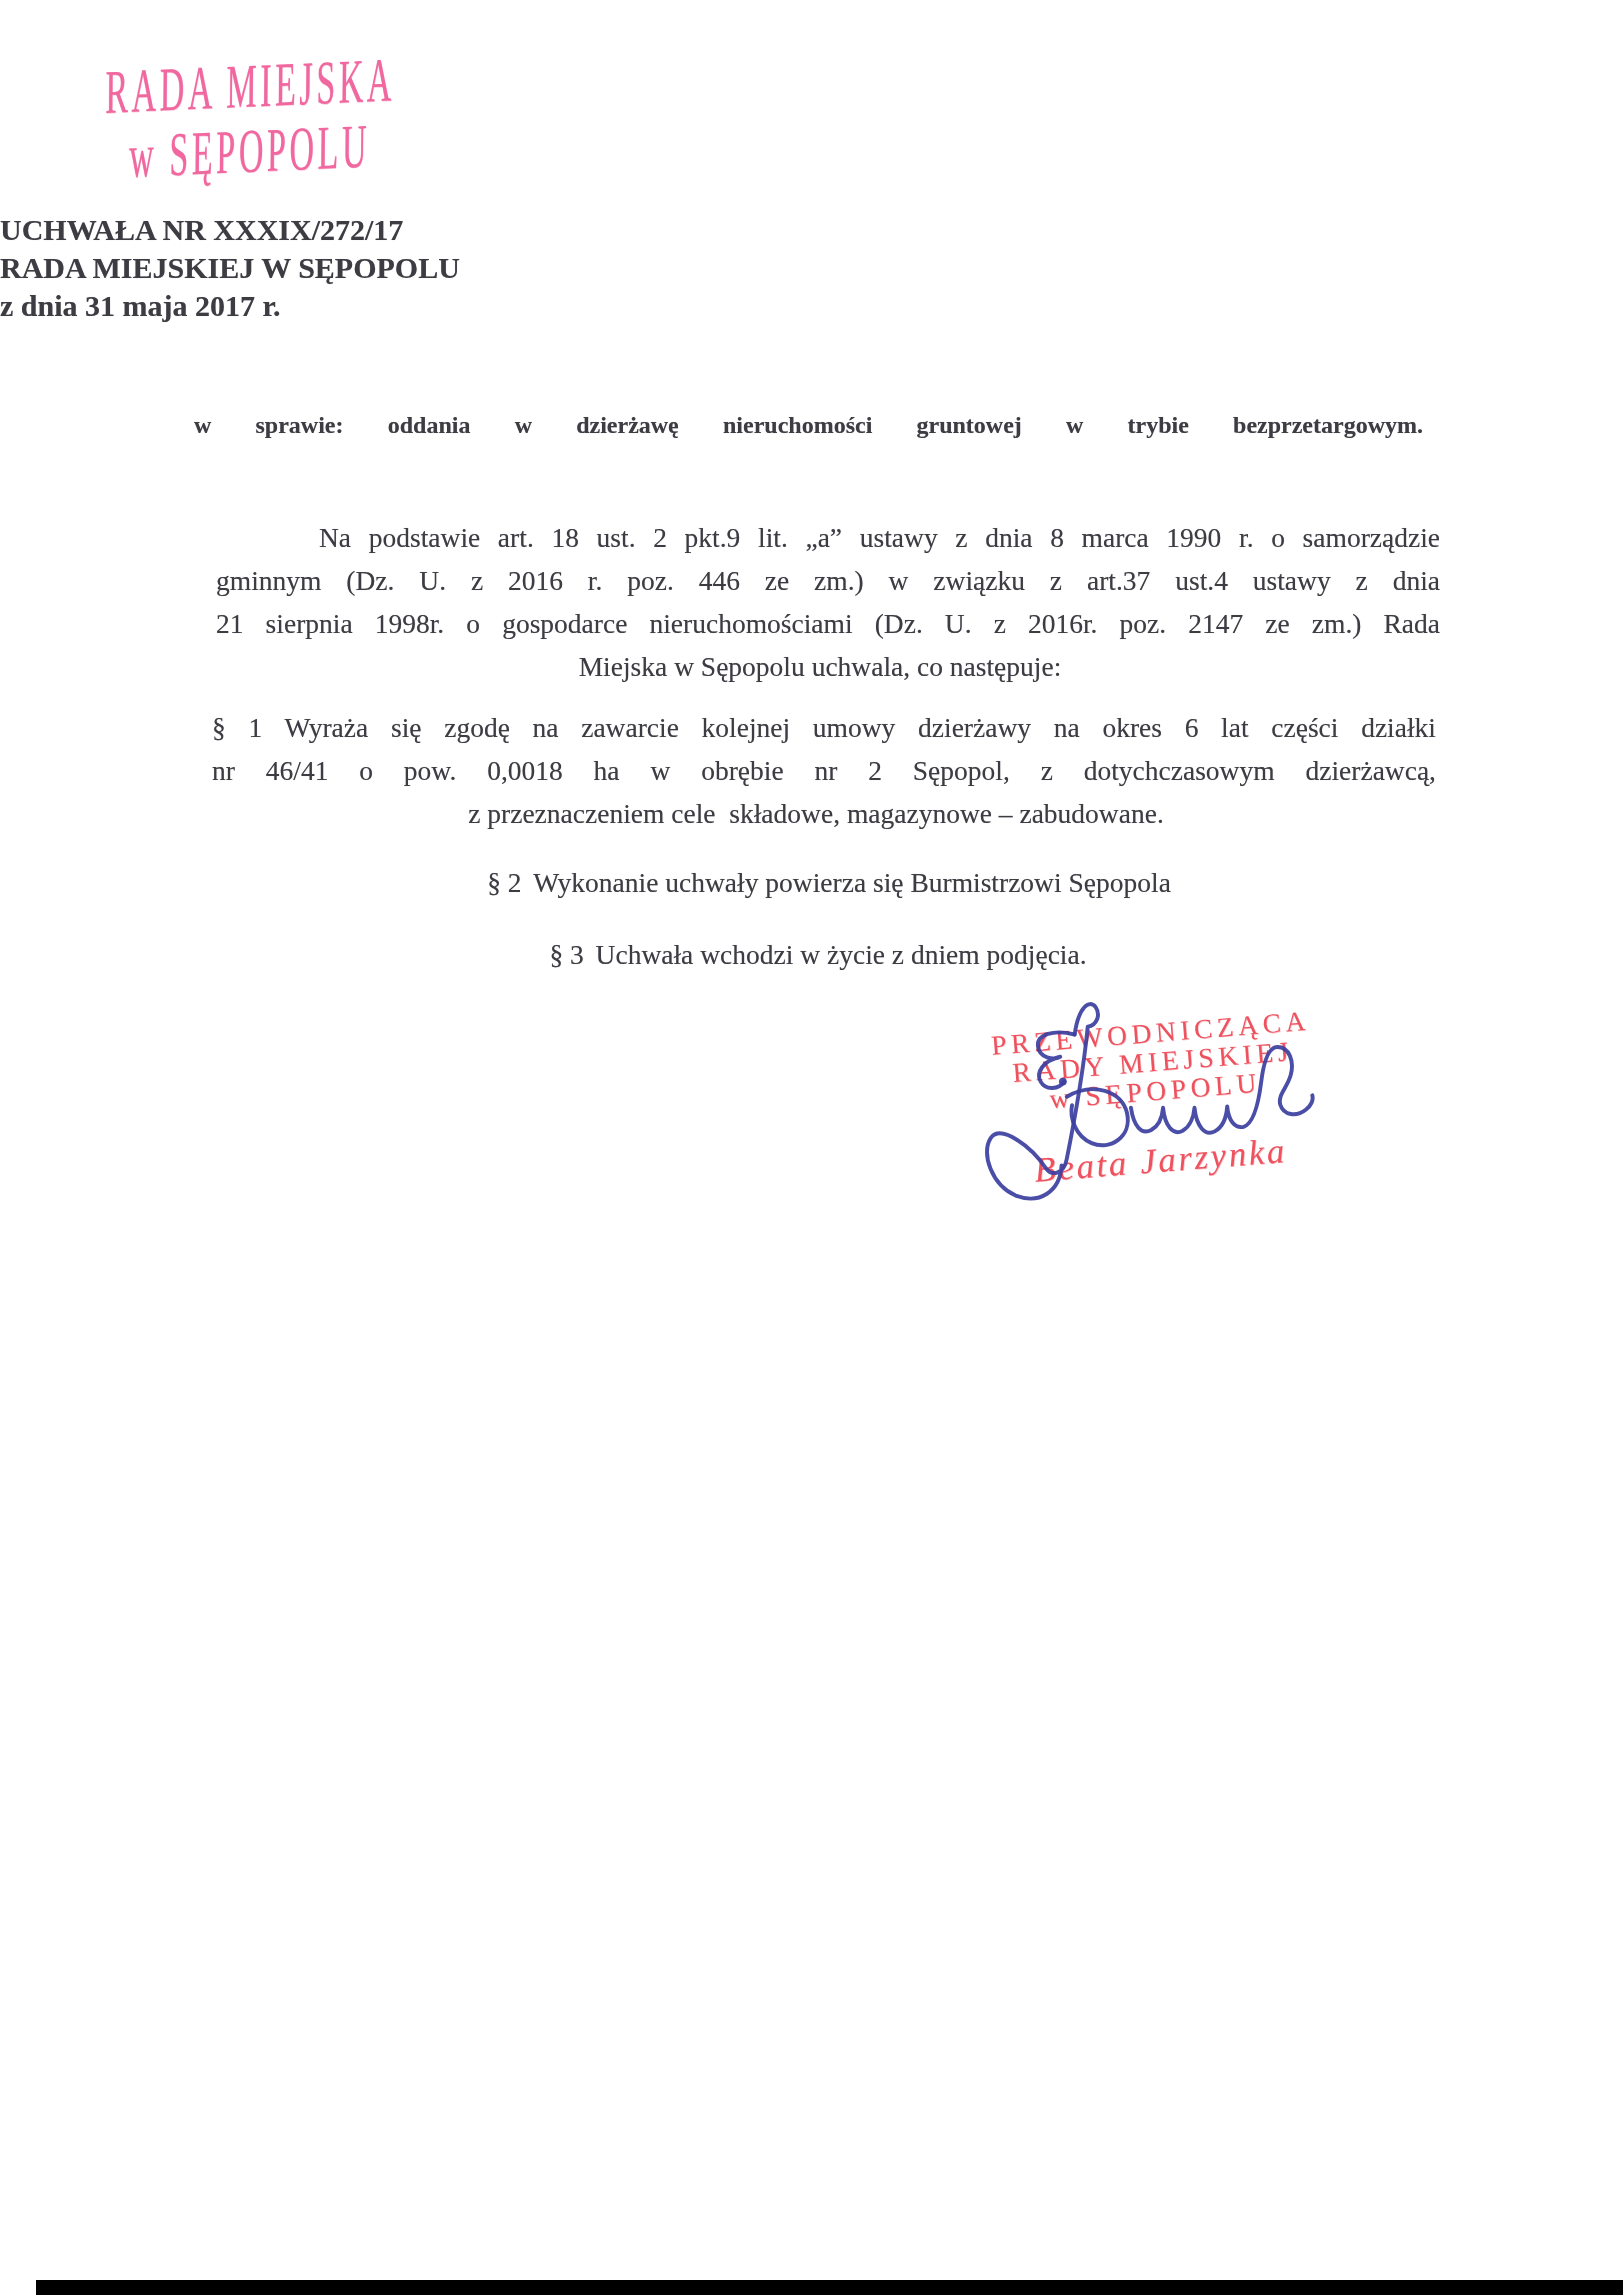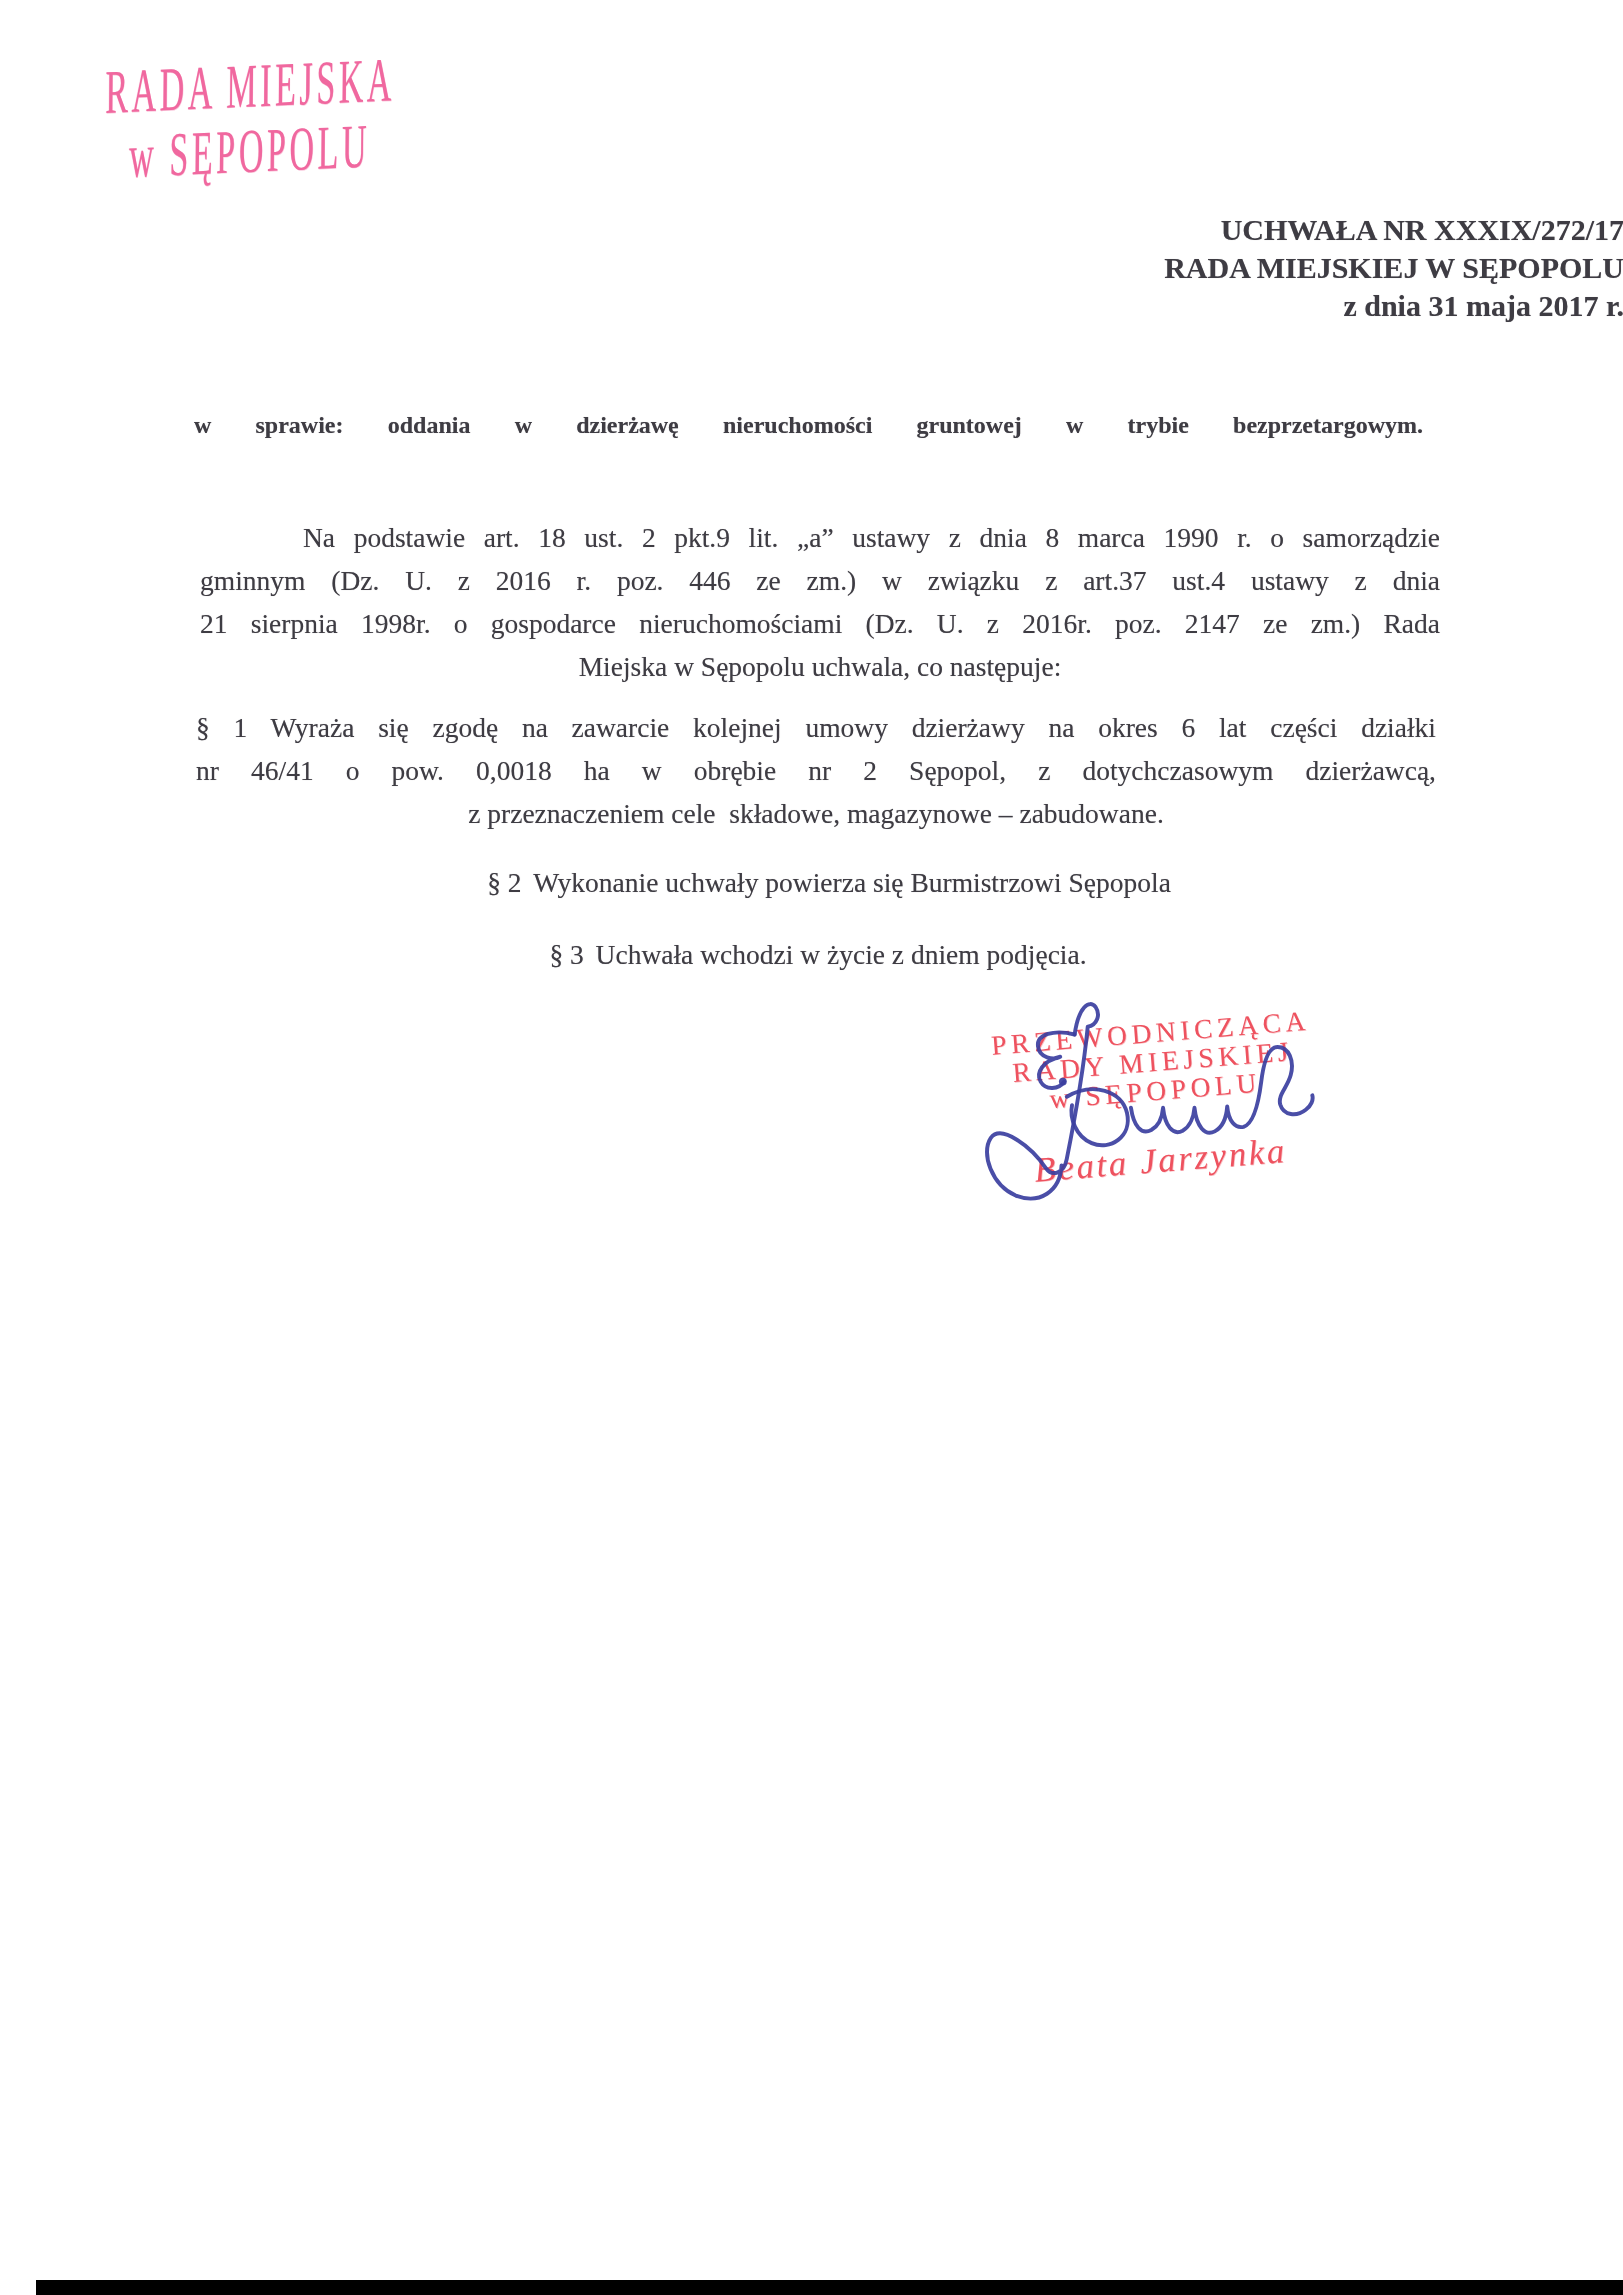--- a/index.html
+++ b/index.html
@@ -22,35 +22,35 @@
     font-size:62px; line-height:65px; letter-spacing:6.5px;
     color:var(--pink-stamp,#f0689f);
     text-shadow:0.7px 0.7px 0 rgba(240,104,159,.35), -0.7px 0 0 rgba(240,104,159,.25);
     text-align:center; white-space:nowrap;
   }
   .corner-stamp .stamp-line{display:block;}
 
   
   .title-block{
     position:absolute; left:0; top:211px; width:1624px;
-    text-align:right; font-weight:bold; font-size:30px; line-height:38px;
+    text-align:left; font-weight:bold; font-size:30px; line-height:38px;
   }
   
   .subject{
     position:absolute; left:194px; top:406px; width:1229px;
     font-weight:bold; font-size:24px; line-height:39px;
     text-align:justify; text-align-last:justify;
   }
   
   .para{ position:absolute; font-size:27.5px; line-height:43px; }
   .preamble{ left:200px; top:516px; width:1240px; }
   .sec1{ left:196px; top:706px; width:1240px; }
   .sec2{ left:207px; top:861px; width:1244px; }
   .sec3{ left:196px; top:933px; width:1244px; }
-  .jline{ text-align:justify; text-align-last:justify; }
+  .jline{ text-align:justify; text-align-last:justify;margin-left:16px; }
   .line{ text-align:center; white-space:pre-wrap; }
   .indent{ padding-left:103px; }
   .sym{ white-space:pre; }
   .sym-gap{ margin-right:11.8px; }
 
   
   .sig-stamp{
     position:absolute; left:969px; top:1018px; width:373px;
     transform:rotate(-4.5deg); transform-origin:center center;
     color:var(--red-stamp,#ee525f);

